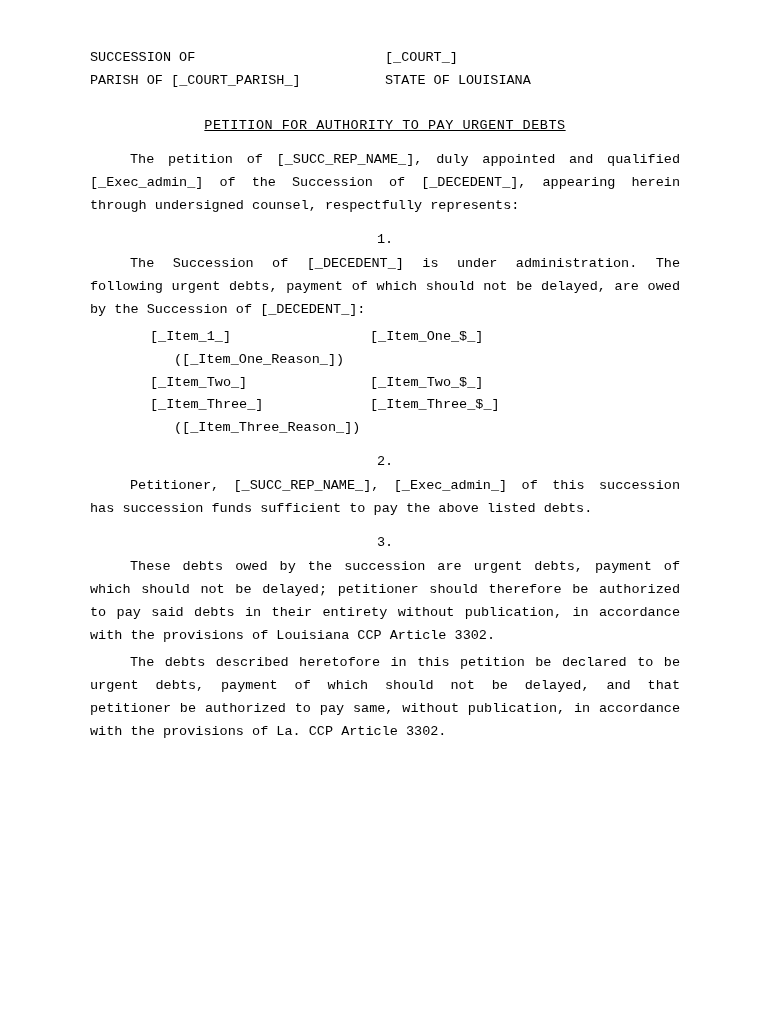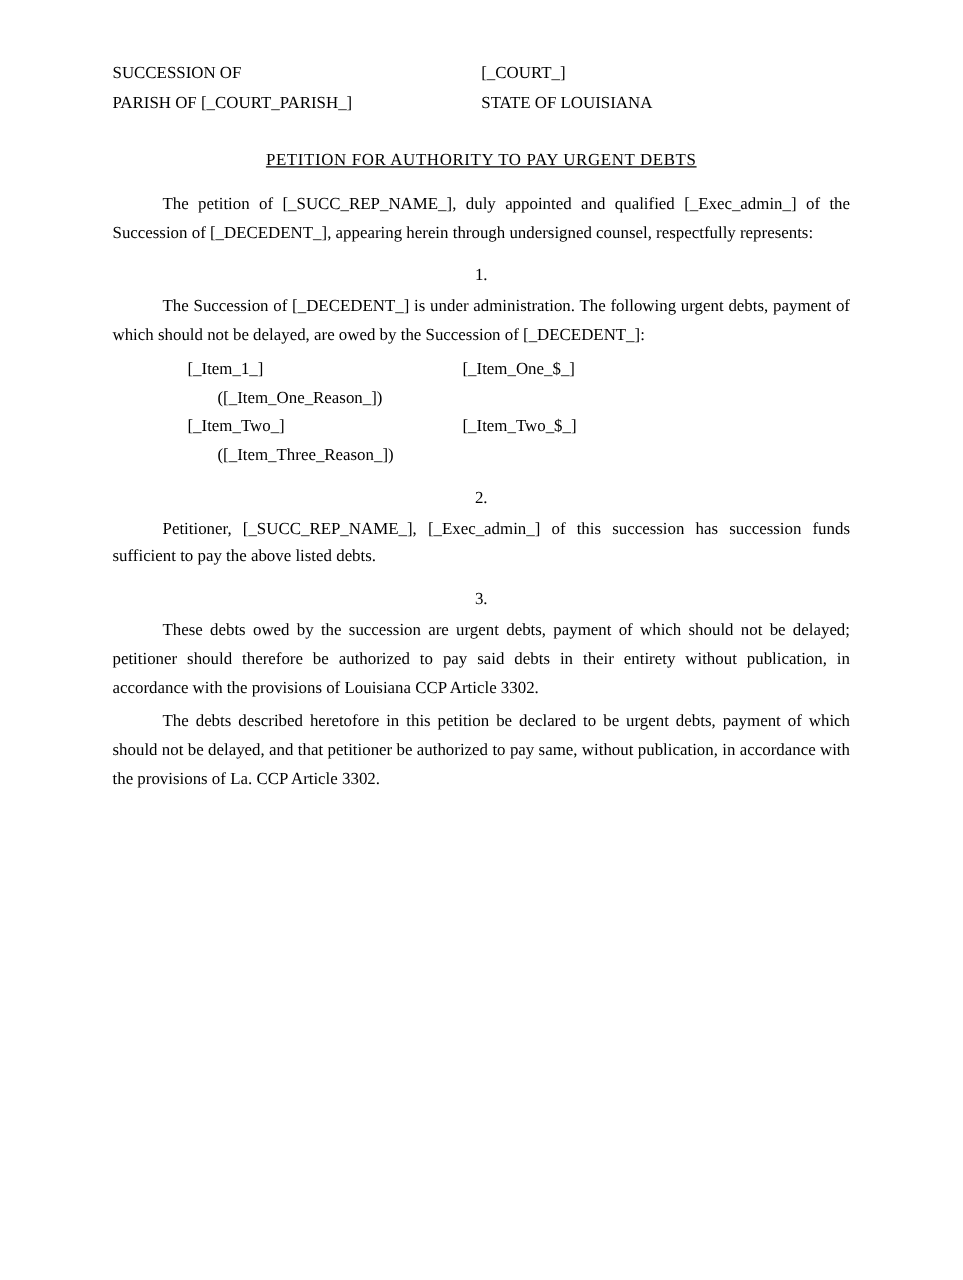--- a/index.html
+++ b/index.html
@@ -15,21 +15,20 @@
       color: #000000;
       width: 770px;
       min-height: 1024px;
     }
 
     .page {
       width: 770px;
       min-height: 1024px;
       background: #ffffff;
       padding: 50px 90px 60px 90px;
-      font-family: Liberation Serif, serif;
     }
 
     .header-section {
       display: grid;
       grid-template-columns: 1fr 1fr;
       gap: 8px 0;
       margin-bottom: 30px;
     }
 
     .header-left, .header-right {
@@ -144,20 +143,24 @@
   </div>
   <div class="item-reason">
     <span>([_Item_One_Reason_])</span>
   </div>
 
   <div class="item-row">
     <span class="item-label">[_Item_Two_]</span>
     <span class="item-amount">[_Item_Two_$_]</span>
   </div>
 
+  <div class="item-row">
+    <span class="item-label">[_Item_Three_]</span>
+    <span class="item-amount">[_Item_Three_$_]</span>
+  </div>
   <div class="item-reason">
     <span>([_Item_Three_Reason_])</span>
   </div>
 
   <div class="numbered-section">
     <span>2.</span>
   </div>
 
   <div class="body-text indent paragraph">
     <span>Petitioner, [_SUCC_REP_NAME_], [_Exec_admin_] of this succession has succession funds sufficient to pay the above listed debts.</span>

